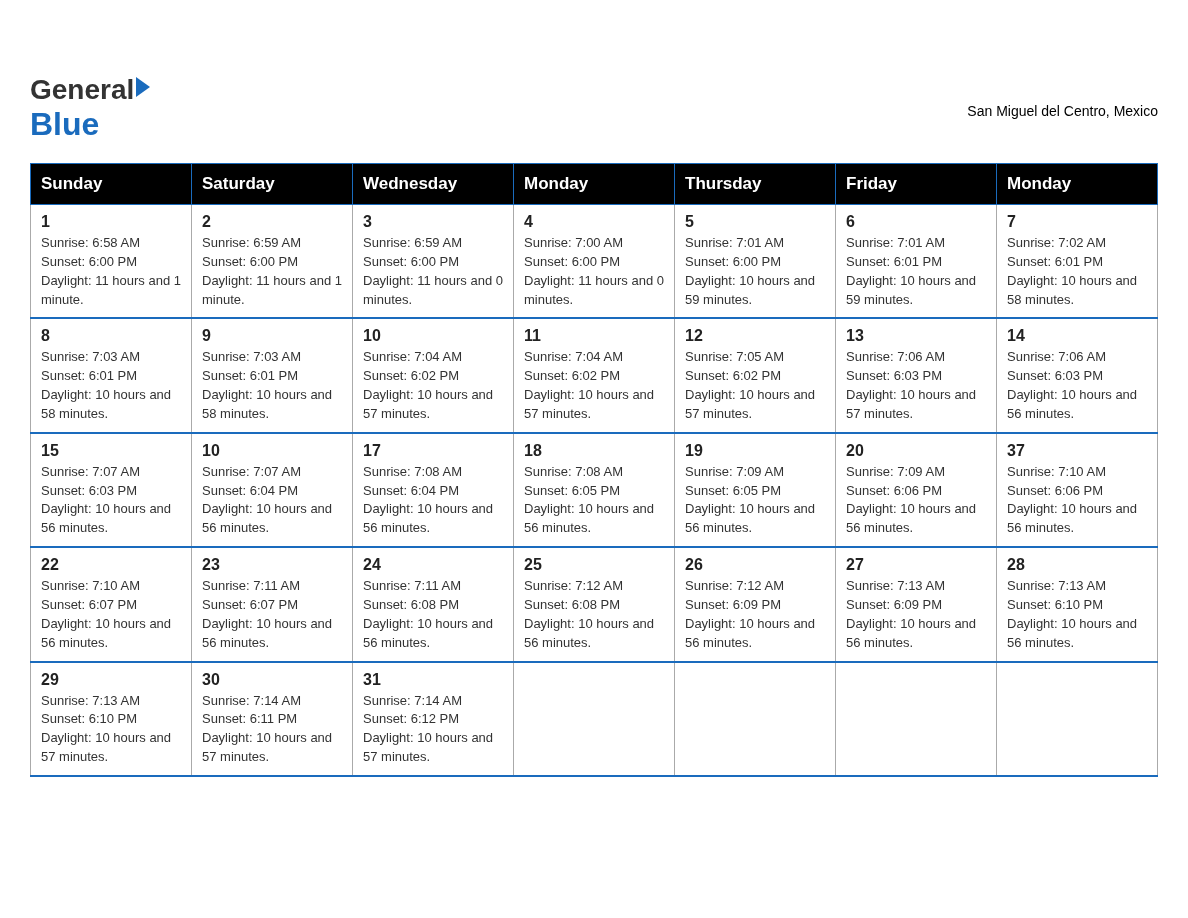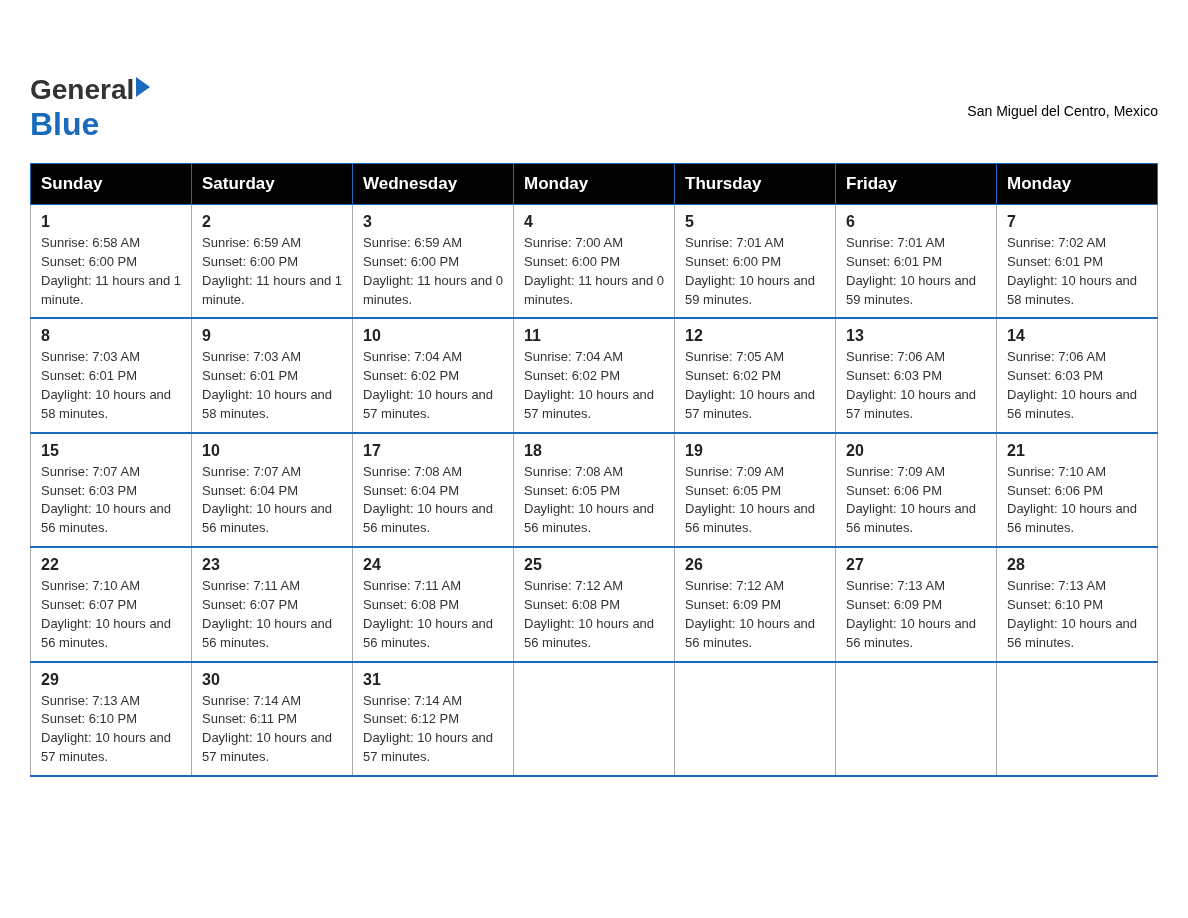--- a/index.html
+++ b/index.html
@@ -209,21 +209,21 @@
         </td>
         <td>
           <span class="day-number">19</span>
           <span class="day-info">Sunrise: 7:09 AM<br>Sunset: 6:05 PM<br>Daylight: 10 hours and 56 minutes.</span>
         </td>
         <td>
           <span class="day-number">20</span>
           <span class="day-info">Sunrise: 7:09 AM<br>Sunset: 6:06 PM<br>Daylight: 10 hours and 56 minutes.</span>
         </td>
         <td>
-          <span class="day-number">21</span>
+          <span class="day-number">37</span>
           <span class="day-info">Sunrise: 7:10 AM<br>Sunset: 6:06 PM<br>Daylight: 10 hours and 56 minutes.</span>
         </td>
       </tr>
       <tr>
         <td>
           <span class="day-number">22</span>
           <span class="day-info">Sunrise: 7:10 AM<br>Sunset: 6:07 PM<br>Daylight: 10 hours and 56 minutes.</span>
         </td>
         <td>
           <span class="day-number">23</span>

